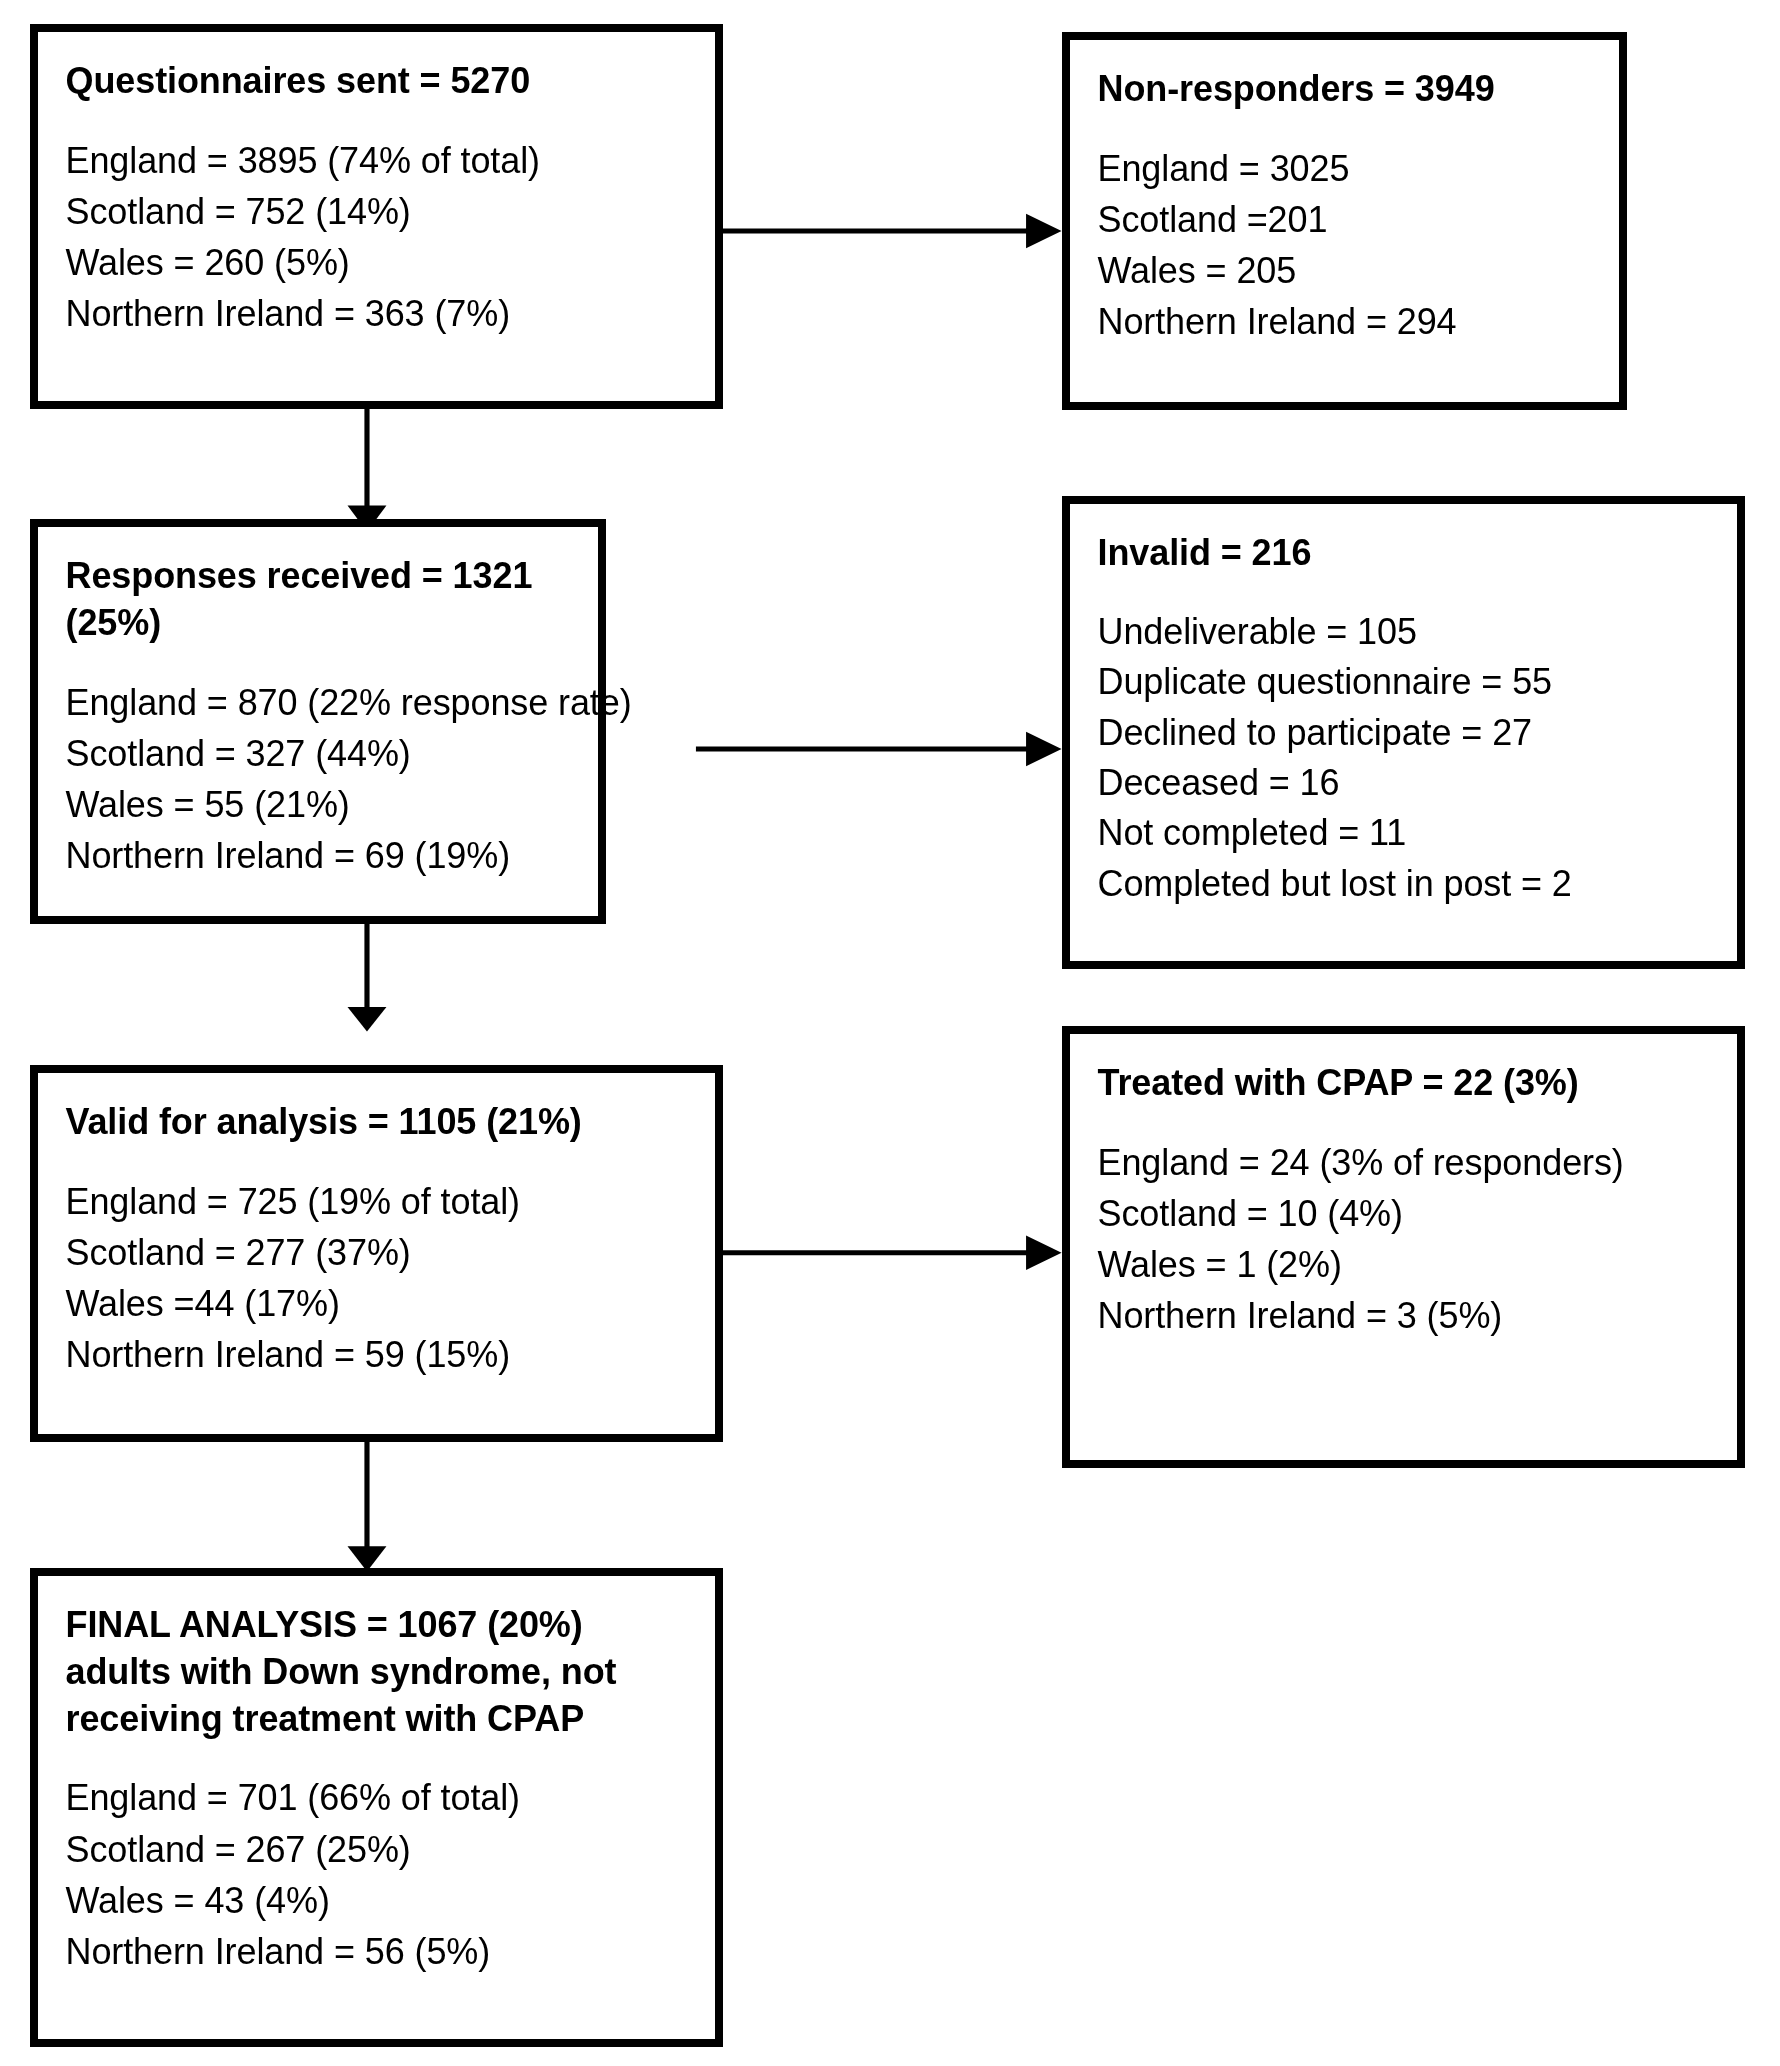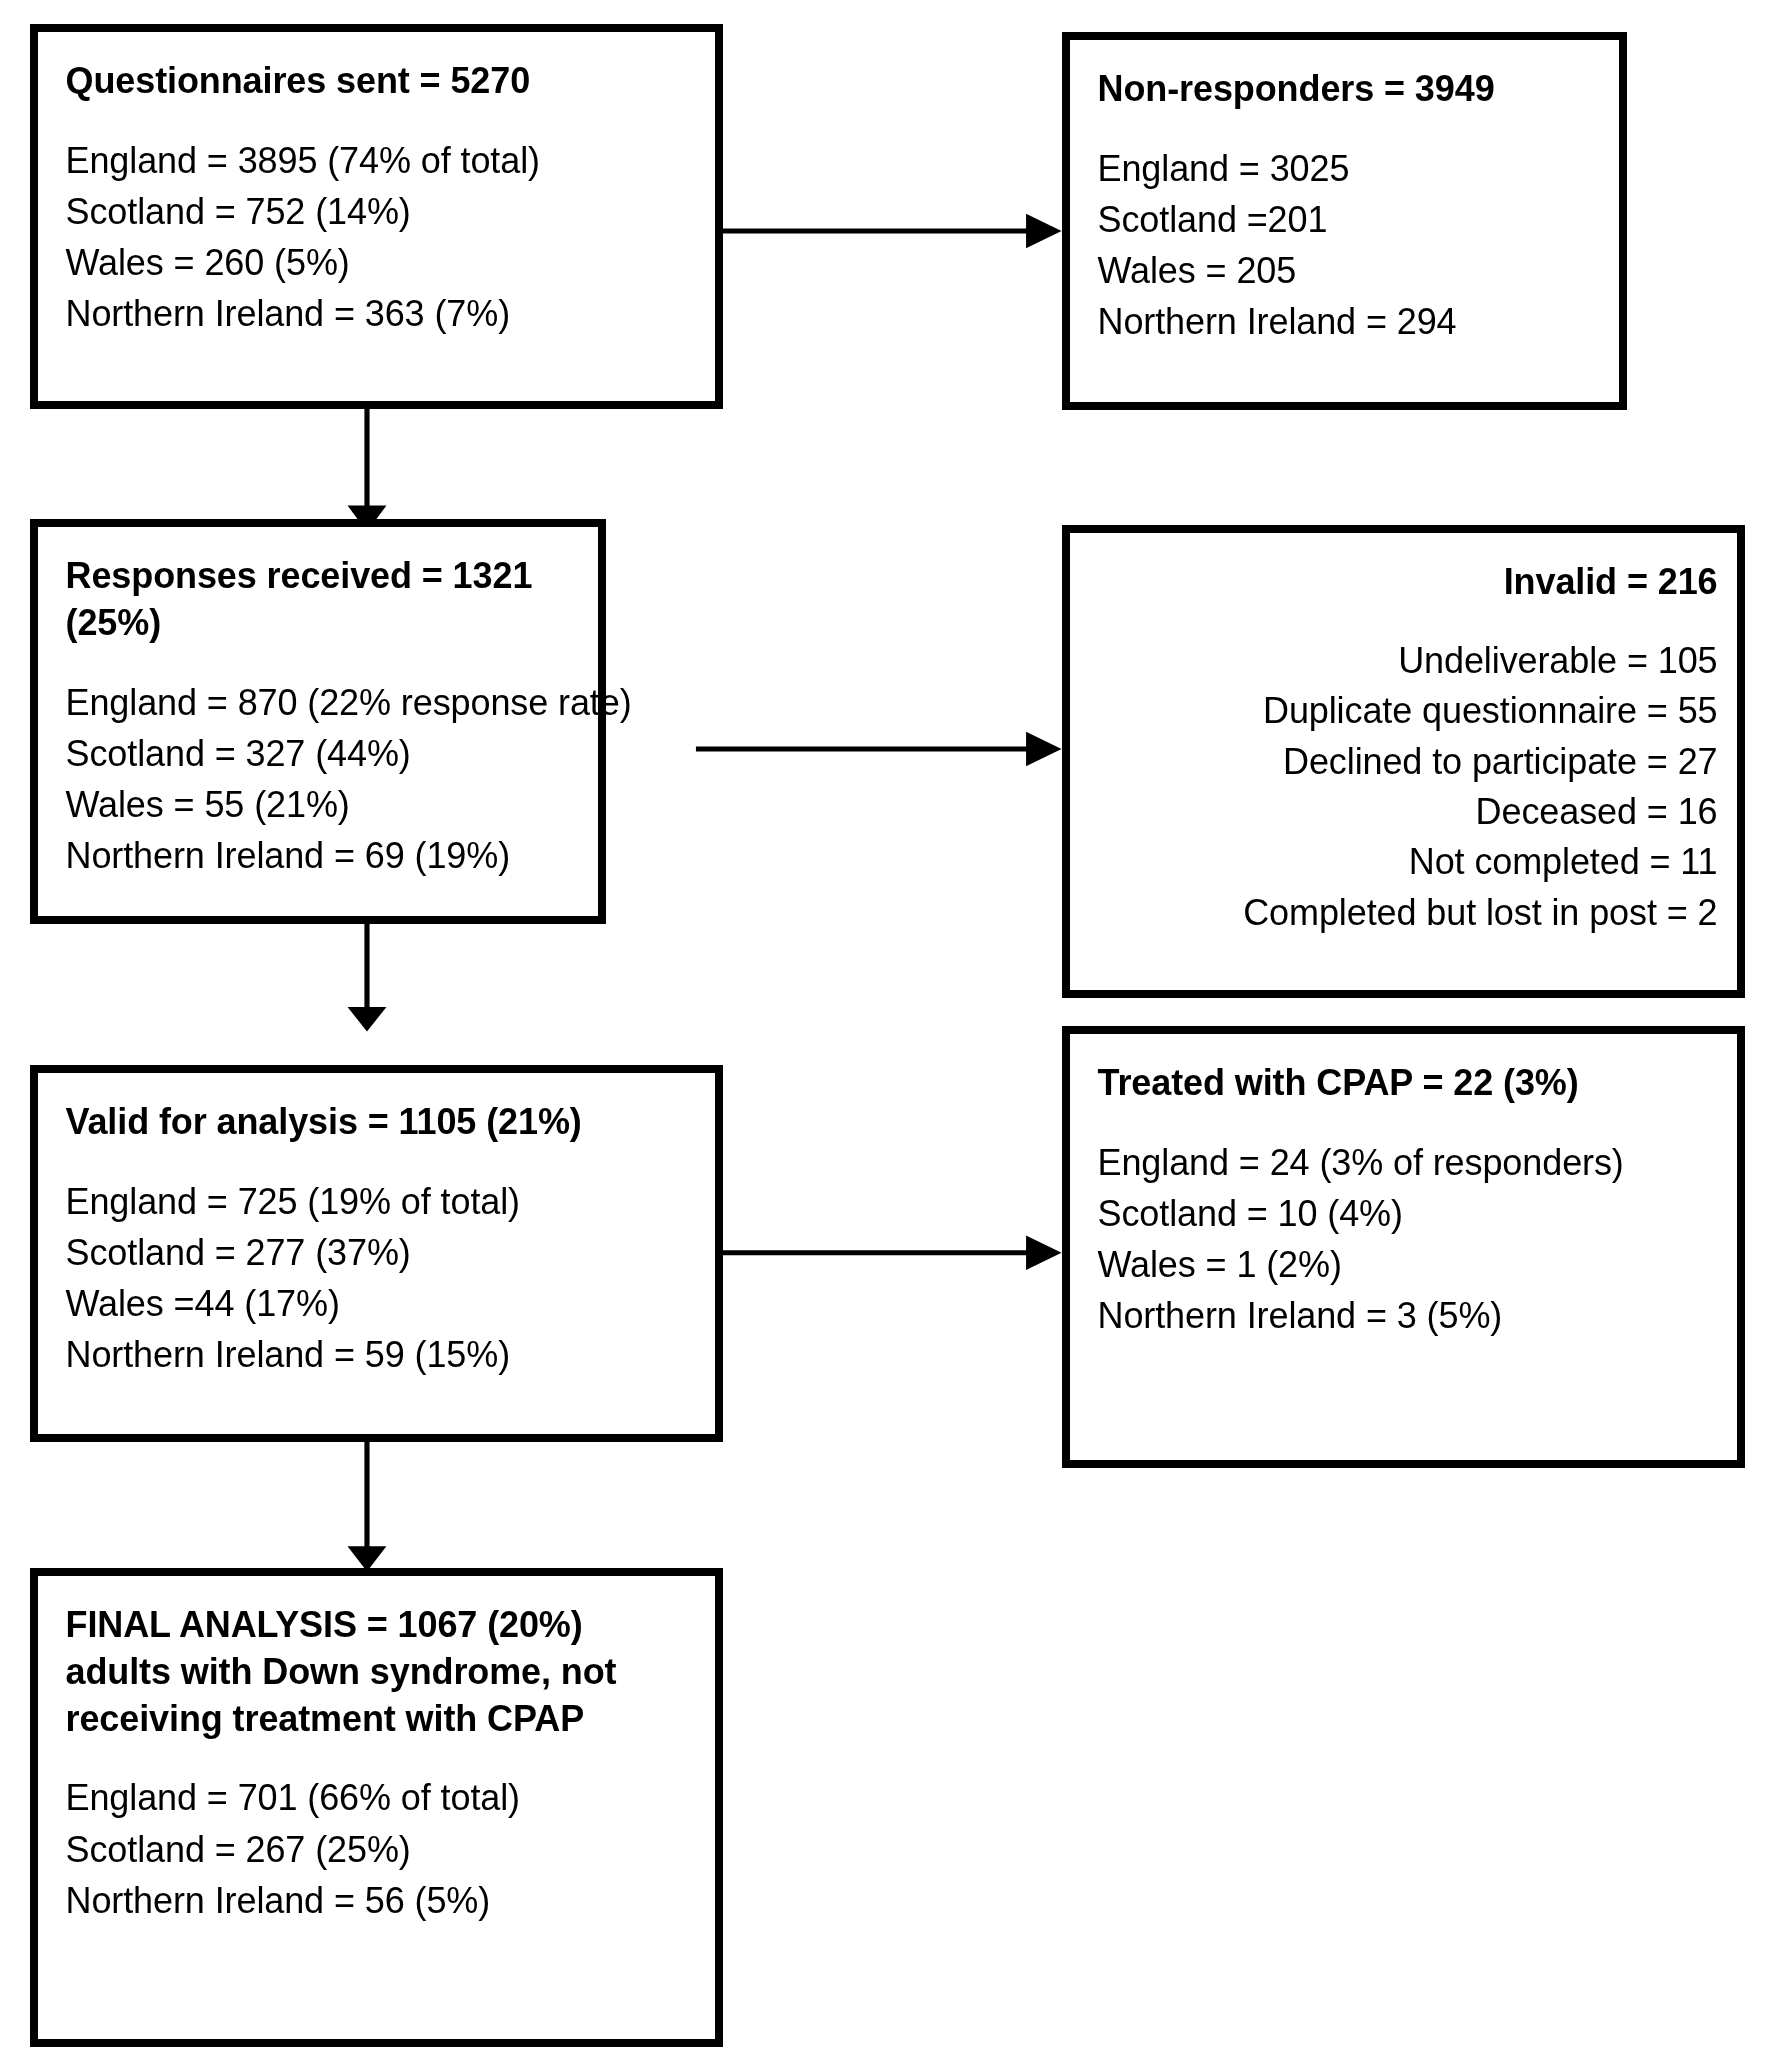--- a/index.html
+++ b/index.html
@@ -122,21 +122,21 @@
   <div class="node-box" style="left:30px; top:519px; width:576px; height:405px;">
     <div class="node-title">Responses received = 1321 (25%)</div>
     <div class="node-lines">
       <div class="node-line">England = 870 (22% response rate)</div>
       <div class="node-line">Scotland = 327 (44%)</div>
       <div class="node-line">Wales = 55 (21%)</div>
       <div class="node-line">Northern Ireland = 69 (19%)</div>
     </div>
   </div>
 
-  <div class="node-box dense" style="left:1062px; top:525px; width:683px; height:473px;text-align:right;">
+  <div class="node-box dense" style="left:1062px; top:496px; width:683px; height:473px;">
     <div class="node-title">Invalid = 216</div>
     <div class="node-lines">
       <div class="node-line">Undeliverable = 105</div>
       <div class="node-line">Duplicate questionnaire = 55</div>
       <div class="node-line">Declined to participate = 27</div>
       <div class="node-line">Deceased = 16</div>
       <div class="node-line">Not completed = 11</div>
       <div class="node-line">Completed but lost in post = 2</div>
     </div>
   </div>
@@ -161,18 +161,19 @@
     </div>
   </div>
 
   <div class="node-box" style="left:30px; top:1568px; width:693px; height:479px;">
     <div class="node-title">FINAL ANALYSIS = 1067 (20%)
 adults with Down syndrome, not
 receiving treatment with CPAP</div>
     <div class="node-lines">
       <div class="node-line">England = 701 (66% of total)</div>
       <div class="node-line">Scotland = 267 (25%)</div>
+      <div class="node-line">Wales = 43 (4%)</div>
       <div class="node-line">Northern Ireland = 56 (5%)</div>
     </div>
   </div>
 
 </div>
 
 
 </body></html>

